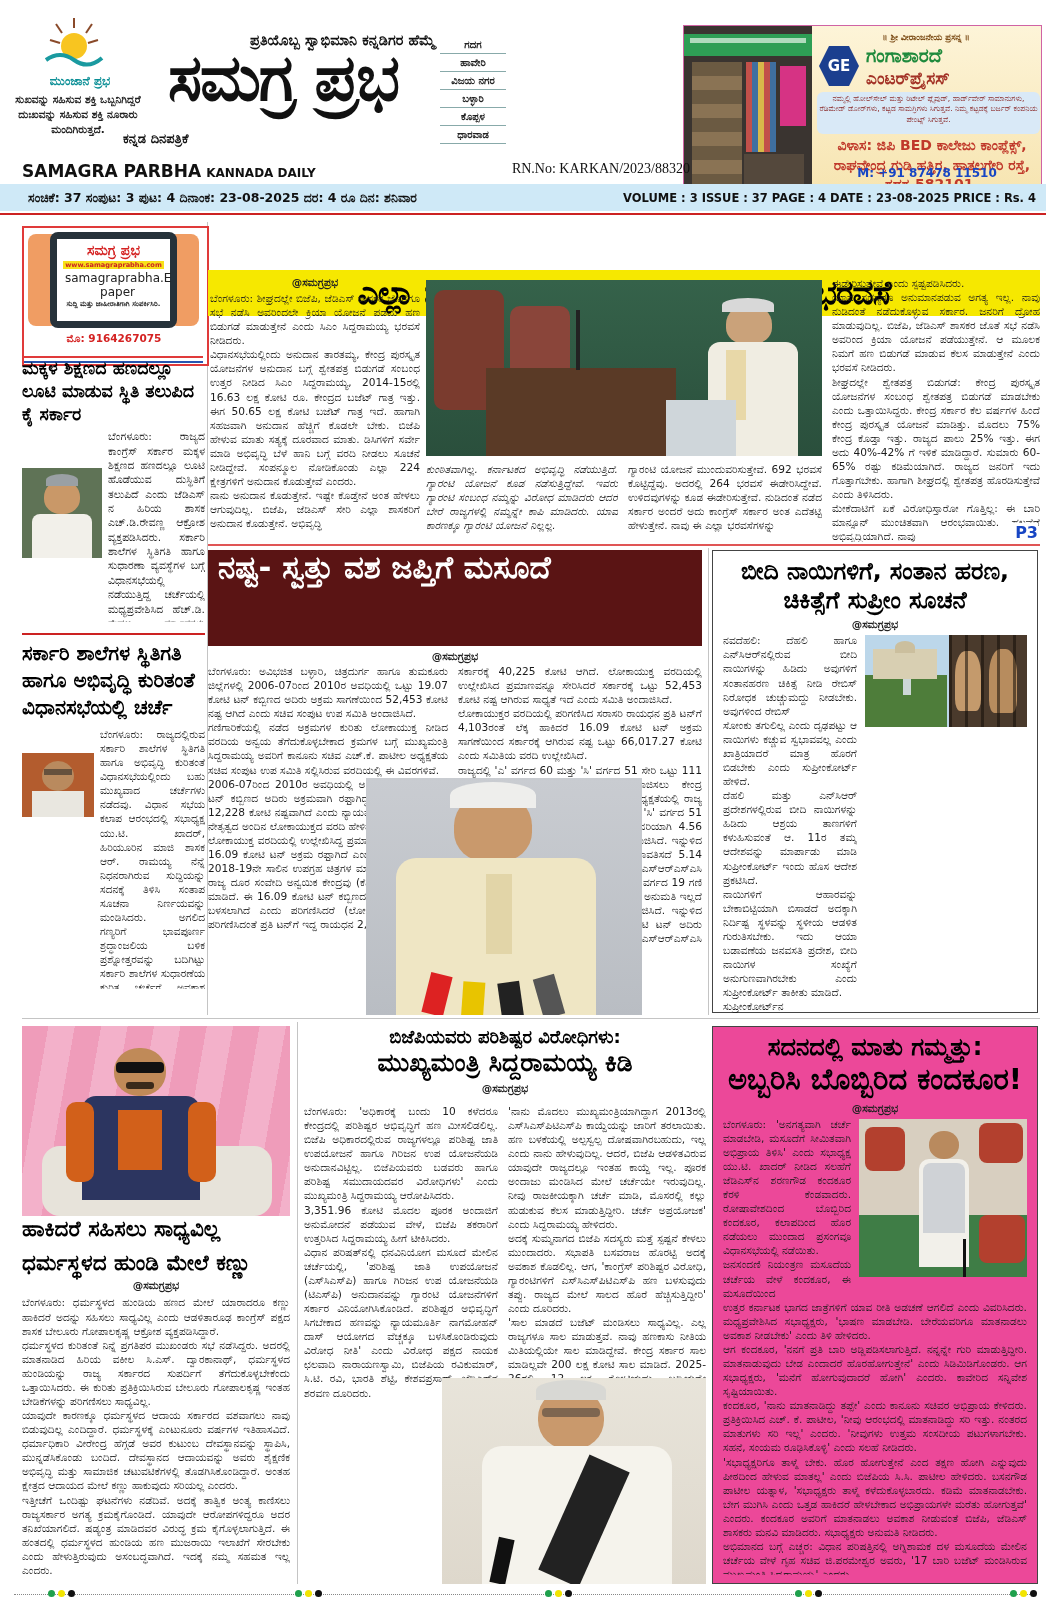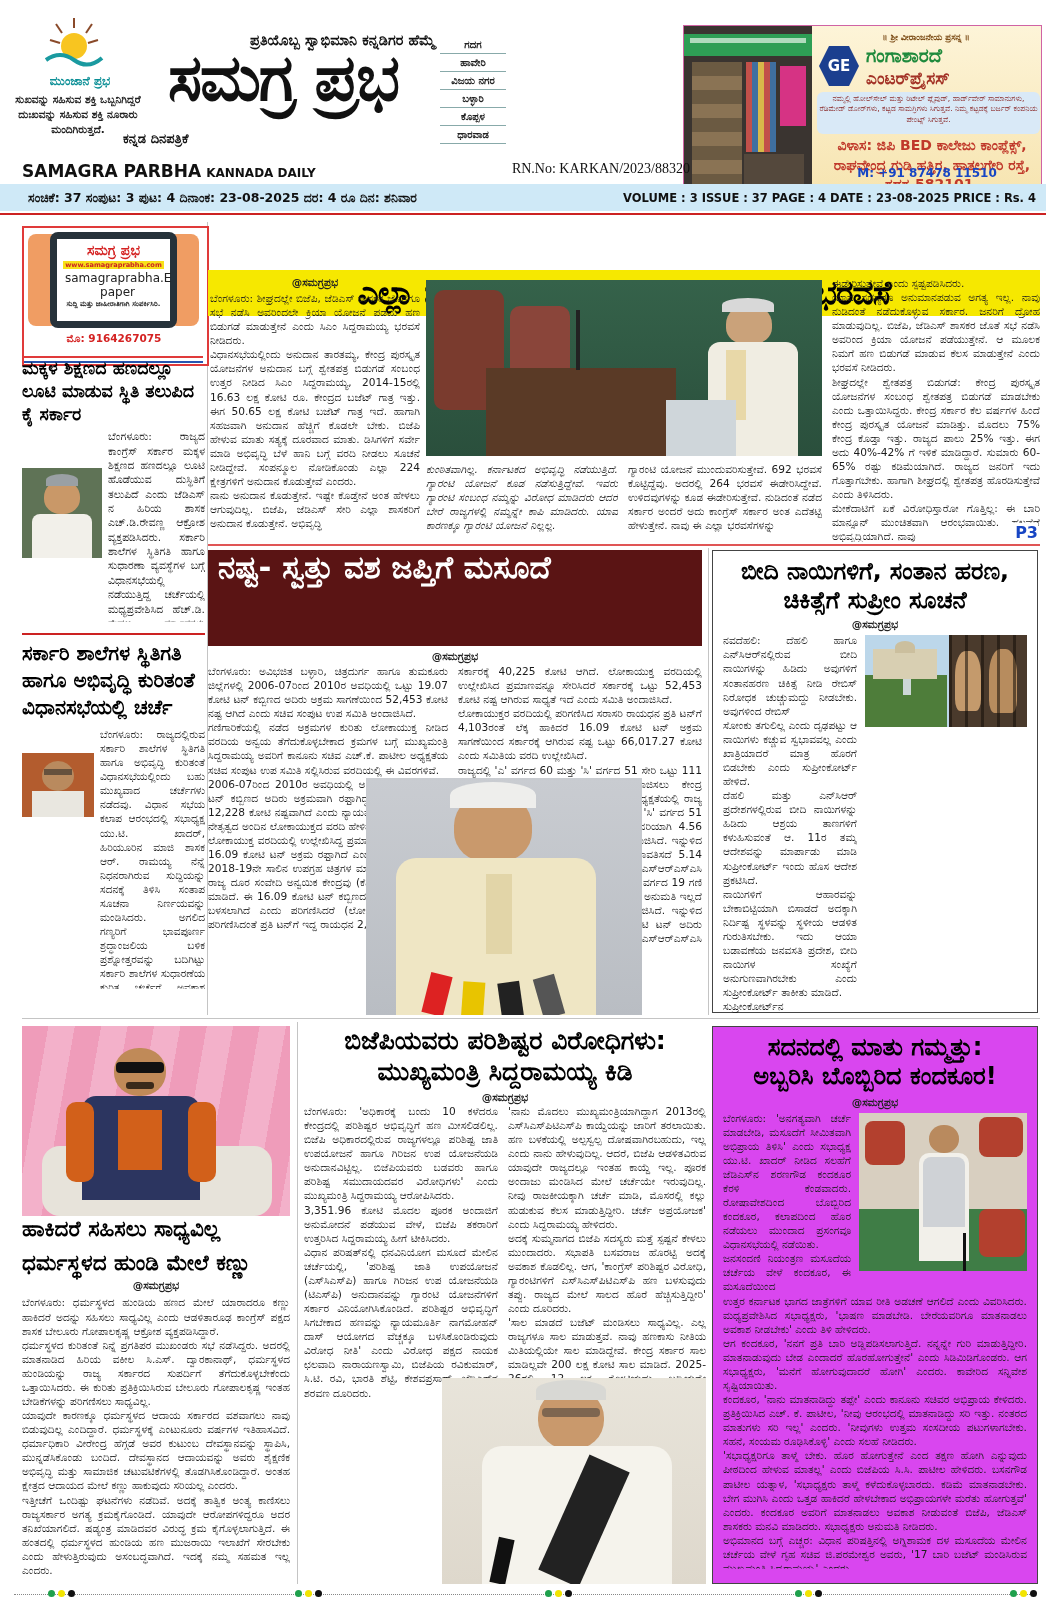--- a/index.html
+++ b/index.html
@@ -238,43 +238,43 @@
     <div class="hl" style="font-size:21.5px;margin-top:8px;">ಧರ್ಮಸ್ಥಳದ ಹುಂಡಿ ಮೇಲೆ ಕಣ್ಣು</div>
     <div class="byline" style="margin:3px 0;">@ಸಮಗ್ರಪ್ರಭ</div>
     <div class="body-text" style="height:282px;">ಬೆಂಗಳೂರು: ಧರ್ಮಸ್ಥಳದ ಹುಂಡಿಯ ಹಣದ ಮೇಲೆ ಯಾರಾದರೂ ಕಣ್ಣು ಹಾಕಿದರೆ ಅದನ್ನು ಸಹಿಸಲು ಸಾಧ್ಯವಿಲ್ಲ ಎಂದು ಆಡಳಿತಾರೂಢ ಕಾಂಗ್ರೆಸ್ ಪಕ್ಷದ ಶಾಸಕ ಬೇಲೂರು ಗೋಪಾಲಕೃಷ್ಣ ಆಕ್ರೋಶ ವ್ಯಕ್ತಪಡಿಸಿದ್ದಾರೆ.
 ಧರ್ಮಸ್ಥಳದ ಕುರಿತಂತೆ ನಿನ್ನೆ ಪ್ರಗತಿಪರ ಮುಖಂಡರು ಸಭೆ ನಡೆಸಿದ್ದರು. ಅದರಲ್ಲಿ ಮಾತನಾಡಿದ ಹಿರಿಯ ವಕೀಲ ಸಿ.ಎಸ್. ದ್ವಾರಕಾನಾಥ್, ಧರ್ಮಸ್ಥಳದ ಹುಂಡಿಯನ್ನು ರಾಜ್ಯ ಸರ್ಕಾರದ ಸುಪರ್ದಿಗೆ ತೆಗೆದುಕೊಳ್ಳಬೇಕೆಂದು ಒತ್ತಾಯಿಸಿದರು. ಈ ಕುರಿತು ಪ್ರತಿಕ್ರಿಯಿಸಿರುವ ಬೇಲೂರು ಗೋಪಾಲಕೃಷ್ಣ ಇಂತಹ ಬೇಡಿಕೆಗಳನ್ನು ಪರಿಗಣಿಸಲು ಸಾಧ್ಯವಿಲ್ಲ.
 ಯಾವುದೇ ಕಾರಣಕ್ಕೂ ಧರ್ಮಸ್ಥಳದ ಆದಾಯ ಸರ್ಕಾರದ ವಶವಾಗಲು ನಾವು ಬಿಡುವುದಿಲ್ಲ ಎಂದಿದ್ದಾರೆ. ಧರ್ಮಸ್ಥಳಕ್ಕೆ ಎಂಟುನೂರು ವರ್ಷಗಳ ಇತಿಹಾಸವಿದೆ. ಧರ್ಮಾಧಿಕಾರಿ ವೀರೇಂದ್ರ ಹೆಗ್ಗಡೆ ಅವರ ಕುಟುಂಬ ದೇವಸ್ಥಾನವನ್ನು ಸ್ಥಾಪಿಸಿ, ಮುನ್ನಡೆಸಿಕೊಂಡು ಬಂದಿದೆ. ದೇವಸ್ಥಾನದ ಆದಾಯವನ್ನು ಅವರು ಶೈಕ್ಷಣಿಕ ಅಭಿವೃದ್ಧಿ ಮತ್ತು ಸಾಮಾಜಿಕ ಚಟುವಟಿಕೆಗಳಲ್ಲಿ ತೊಡಗಿಸಿಕೊಂಡಿದ್ದಾರೆ. ಅಂತಹ ಕ್ಷೇತ್ರದ ಆದಾಯದ ಮೇಲೆ ಕಣ್ಣು ಹಾಕುವುದು ಸರಿಯಲ್ಲ ಎಂದರು.
 ಇತ್ತೀಚೆಗೆ ಒಂದಿಷ್ಟು ಘಟನೆಗಳು ನಡೆದಿವೆ. ಅದಕ್ಕೆ ತಾತ್ವಿಕ ಅಂತ್ಯ ಕಾಣಿಸಲು ರಾಜ್ಯಸರ್ಕಾರ ಅಗತ್ಯ ಕ್ರಮಕೈಗೊಂಡಿದೆ. ಯಾವುದೇ ಆರೋಪಗಳಿದ್ದರೂ ಅದರ ತನಿಖೆಯಾಗಲಿದೆ. ಷಡ್ಯಂತ್ರ ಮಾಡಿದವರ ವಿರುದ್ಧ ಕ್ರಮ ಕೈಗೊಳ್ಳಲಾಗುತ್ತಿದೆ. ಈ ಹಂತದಲ್ಲಿ ಧರ್ಮಸ್ಥಳದ ಹುಂಡಿಯ ಹಣ ಮುಜರಾಯಿ ಇಲಾಖೆಗೆ ಸೇರಬೇಕು ಎಂದು ಹೇಳುತ್ತಿರುವುದು ಅಸಂಬದ್ಧವಾಗಿದೆ. ಇದಕ್ಕೆ ನಮ್ಮ ಸಹಮತ ಇಲ್ಲ ಎಂದರು.
 ಯಾರೇ ಆಗಲಿ ಧರ್ಮಸ್ಥಳದ ಹುಂಡಿಯ ವಿಚಾರಕ್ಕೆ ಹೇಳಿಕೆ ನೀಡಿದರೆ ಕೂಡಲೇ ಅವರು ತಮ್ಮ ಹೇಳಿಕೆಯನ್ನು ಹಿಂಪಡೆಯಬೇಕು ಎಂದು ಒತ್ತಾಯಿಸಿದರು.</div>
   </div>
 
   <div class="abs" style="left:304px;top:1026px;width:402px;height:558px;">
-    <div class="hl c" style="font-size:25px;">ಬಿಜೆಪಿಯವರು ಪರಿಶಿಷ್ಟರ ವಿರೋಧಿಗಳು:</div>
+    <div class="hl c" style="font-size:18px;">ಬಿಜೆಪಿಯವರು ಪರಿಶಿಷ್ಟರ ವಿರೋಧಿಗಳು:</div>
     <div class="hl c" style="font-size:25px;">ಮುಖ್ಯಮಂತ್ರಿ ಸಿದ್ದರಾಮಯ್ಯ ಕಿಡಿ</div>
     <div class="byline" style="margin:4px 0 2px;">@ಸಮಗ್ರಪ್ರಭ</div>
     <div class="body-text abs" style="left:0;top:78px;width:194px;height:478px;">ಬೆಂಗಳೂರು: 'ಅಧಿಕಾರಕ್ಕೆ ಬಂದು 10 ಕಳೆದರೂ ಕೇಂದ್ರದಲ್ಲಿ ಪರಿಶಿಷ್ಟರ ಅಭಿವೃದ್ಧಿಗೆ ಹಣ ಮೀಸಲಿಡಲಿಲ್ಲ. ಬಿಜೆಪಿ ಅಧಿಕಾರದಲ್ಲಿರುವ ರಾಜ್ಯಗಳಲ್ಲೂ ಪರಿಶಿಷ್ಟ ಜಾತಿ ಉಪಯೋಜನೆ ಹಾಗೂ ಗಿರಿಜನ ಉಪ ಯೋಜನೆಯಡಿ ಅನುದಾನವಿಟ್ಟಿಲ್ಲ. ಬಿಜೆಪಿಯವರು ಬಡವರು ಹಾಗೂ ಪರಿಶಿಷ್ಟ ಸಮುದಾಯದವರ ವಿರೋಧಿಗಳು' ಎಂದು ಮುಖ್ಯಮಂತ್ರಿ ಸಿದ್ದರಾಮಯ್ಯ ಆರೋಪಿಸಿದರು.
 3,351.96 ಕೋಟಿ ಮೊದಲ ಪೂರಕ ಅಂದಾಜಿಗೆ ಅನುಮೋದನೆ ಪಡೆಯುವ ವೇಳೆ, ಬಿಜೆಪಿ ತಕರಾರಿಗೆ ಉತ್ತರಿಸಿದ ಸಿದ್ದರಾಮಯ್ಯ ಹೀಗೆ ಟೀಕಿಸಿದರು.
 ವಿಧಾನ ಪರಿಷತ್‌ನಲ್ಲಿ ಧನವಿನಿಯೋಗ ಮಸೂದೆ ಮೇಲಿನ ಚರ್ಚೆಯಲ್ಲಿ, 'ಪರಿಶಿಷ್ಟ ಜಾತಿ ಉಪಯೋಜನೆ (ಎಸ್‌ಸಿಎಸ್‌ಪಿ) ಹಾಗೂ ಗಿರಿಜನ ಉಪ ಯೋಜನೆಯಡಿ (ಟಿಎಸ್‌ಪಿ) ಅನುದಾನವನ್ನು ಗ್ಯಾರಂಟಿ ಯೋಜನೆಗಳಿಗೆ ಸರ್ಕಾರ ವಿನಿಯೋಗಿಸಿಕೊಂಡಿದೆ. ಪರಿಶಿಷ್ಟರ ಅಭಿವೃದ್ಧಿಗೆ ಸಿಗಬೇಕಾದ ಹಣವನ್ನು ನ್ಯಾಯಮೂರ್ತಿ ನಾಗಮೋಹನ್ ದಾಸ್ ಆಯೋಗದ ವೆಚ್ಚಕ್ಕೂ ಬಳಸಿಕೊಂಡಿರುವುದು ವಿರೋಧ ನೀತಿ' ಎಂದು ವಿರೋಧ ಪಕ್ಷದ ನಾಯಕ ಛಲವಾದಿ ನಾರಾಯಣಸ್ವಾಮಿ, ಬಿಜೆಪಿಯ ರವಿಕುಮಾರ್, ಸಿ.ಟಿ. ರವಿ, ಭಾರತಿ ಶೆಟ್ಟಿ, ಕೇಶವಪ್ರಸಾದ್, ಜೆಡಿಎಸ್‌ನ ಶರವಣ ದೂರಿದರು.</div>
     <div class="body-text abs" style="left:204px;top:78px;width:198px;height:478px;">'ನಾನು ಮೊದಲು ಮುಖ್ಯಮಂತ್ರಿಯಾಗಿದ್ದಾಗ 2013ರಲ್ಲಿ ಎಸ್‌ಸಿಎಸ್‌ಪಿಟಿಎಸ್‌ಪಿ ಕಾಯ್ದೆಯನ್ನು ಜಾರಿಗೆ ತರಲಾಯಿತು. ಹಣ ಬಳಕೆಯಲ್ಲಿ ಅಲ್ಪಸ್ವಲ್ಪ ದೋಷವಾಗಿರಬಹುದು, ಇಲ್ಲ ಎಂದು ನಾನು ಹೇಳುವುದಿಲ್ಲ. ಆದರೆ, ಬಿಜೆಪಿ ಆಡಳಿತವಿರುವ ಯಾವುದೇ ರಾಜ್ಯದಲ್ಲೂ ಇಂತಹ ಕಾಯ್ದೆ ಇಲ್ಲ. ಪೂರಕ ಅಂದಾಜು ಮಂಡಿಸಿದ ಮೇಲೆ ಚರ್ಚೆಯೇ ಇರುವುದಿಲ್ಲ. ನೀವು ರಾಜಕೀಯಕ್ಕಾಗಿ ಚರ್ಚೆ ಮಾಡಿ, ಮೊಸರಲ್ಲಿ ಕಲ್ಲು ಹುಡುಕುವ ಕೆಲಸ ಮಾಡುತ್ತಿದ್ದೀರಿ. ಚರ್ಚೆ ಅಪ್ರಯೋಜಕ' ಎಂದು ಸಿದ್ದರಾಮಯ್ಯ ಹೇಳಿದರು.
 ಅದಕ್ಕೆ ಸುಮ್ಮನಾಗದ ಬಿಜೆಪಿ ಸದಸ್ಯರು ಮತ್ತೆ ಸ್ಪಷ್ಟನೆ ಕೇಳಲು ಮುಂದಾದರು. ಸಭಾಪತಿ ಬಸವರಾಜ ಹೊರಟ್ಟಿ ಅದಕ್ಕೆ ಅವಕಾಶ ಕೊಡಲಿಲ್ಲ. ಆಗ, 'ಕಾಂಗ್ರೆಸ್ ಪರಿಶಿಷ್ಟರ ವಿರೋಧಿ, ಗ್ಯಾರಂಟಿಗಳಿಗೆ ಎಸ್‌ಸಿಎಸ್‌ಪಿಟಿಎಸ್‌ಪಿ ಹಣ ಬಳಸುವುದು ತಪ್ಪು. ರಾಜ್ಯದ ಮೇಲೆ ಸಾಲದ ಹೊರೆ ಹೆಚ್ಚಿಸುತ್ತಿದ್ದೀರಿ' ಎಂದು ದೂರಿದರು.
 'ಸಾಲ ಮಾಡದೆ ಬಜೆಟ್ ಮಂಡಿಸಲು ಸಾಧ್ಯವಿಲ್ಲ. ಎಲ್ಲ ರಾಜ್ಯಗಳೂ ಸಾಲ ಮಾಡುತ್ತವೆ. ನಾವು ಹಣಕಾಸು ನೀತಿಯ ಮಿತಿಯಲ್ಲಿಯೇ ಸಾಲ ಮಾಡಿದ್ದೇವೆ. ಕೇಂದ್ರ ಸರ್ಕಾರ ಸಾಲ ಮಾಡಿಲ್ಲವೇ 200 ಲಕ್ಷ ಕೋಟಿ ಸಾಲ ಮಾಡಿದೆ. 2025-26ರಲ್ಲಿ 12 ಲಕ್ಷ ಕೋಟಿಯಷ್ಟು ಬಡ್ಡಿಯನ್ನೇ ಪಾವತಿಸಬೇಕಿದೆ. ನೀವು, ಬಿಜೆಪಿಯವರು ಪರಿಶಿಷ್ಟರ ವಿರೋಧಿ' ಎಂದು ಸಿದ್ದರಾಮಯ್ಯ ದೂರಿದರು.</div>
 
     <div class="photo" style="left:138px;top:352px;width:264px;height:206px;background:linear-gradient(180deg,#e8e4da,#ded8cc);z-index:3;">
       <div class="abs" style="left:96px;top:10px;width:66px;height:62px;background:#c9996c;border-radius:48%;"></div>
       <div class="abs" style="left:94px;top:2px;width:70px;height:20px;background:#d8d8d4;border-radius:50% 50% 0 0;"></div>
       <div class="abs" style="left:100px;top:30px;width:58px;height:9px;background:#333;opacity:.5;border-radius:4px;"></div>
       <div class="abs" style="left:40px;top:68px;width:190px;height:138px;background:#f5f3ec;border-radius:20px 20px 0 0;"></div>
       <div class="abs" style="left:120px;top:80px;width:44px;height:126px;background:#222;transform:rotate(24deg);"></div>
       <div class="abs" style="left:52px;top:160px;width:16px;height:46px;background:#111;transform:rotate(12deg);"></div>
     </div>
   </div>
 
-  <div class="abs" style="left:712px;top:1026px;width:326px;height:558px;border:1px solid #444;box-sizing:border-box;padding:6px 10px;background:#d946ef;">
+  <div class="abs" style="left:712px;top:1026px;width:326px;height:558px;border:1px solid #444;box-sizing:border-box;padding:6px 10px;background:#ec4899;">
     <div class="hl c" style="font-size:24px;">ಸದನದಲ್ಲಿ ಮಾತು ಗಮ್ಮತ್ತು:</div>
-    <div class="hl c" style="font-size:24px;">ಅಬ್ಬರಿಸಿ ಬೊಬ್ಬಿರಿದ ಕಂದಕೂರ!</div>
+    <div class="hl c" style="font-size:29px;">ಅಬ್ಬರಿಸಿ ಬೊಬ್ಬಿರಿದ ಕಂದಕೂರ!</div>
     <div class="byline" style="margin:4px 0 2px;">@ಸಮಗ್ರಪ್ರಭ</div>
     <div style="overflow:hidden;height:458px;">
       <div class="photo" style="position:relative;float:right;width:168px;height:158px;margin:2px 0 4px 8px;background:#d8cfc0;">
         <div class="abs" style="left:0;top:96px;width:168px;height:62px;background:#3f7d46;"></div>
         <div class="abs" style="left:6px;top:8px;width:40px;height:44px;background:#b3402e;border-radius:8px;"></div>
         <div class="abs" style="left:120px;top:4px;width:44px;height:40px;background:#b3402e;border-radius:8px;"></div>
         <div class="abs" style="left:120px;top:96px;width:46px;height:48px;background:#b3402e;border-radius:8px;"></div>
         <div class="abs" style="left:70px;top:12px;width:30px;height:28px;background:#b98a5e;border-radius:48%;"></div>
         <div class="abs" style="left:60px;top:40px;width:50px;height:108px;background:#f2f0ea;border-radius:10px 10px 0 0;"></div>
         <div class="abs" style="left:64px;top:44px;width:42px;height:70px;background:#cfd2d6;border-radius:8px 8px 0 0;"></div>

